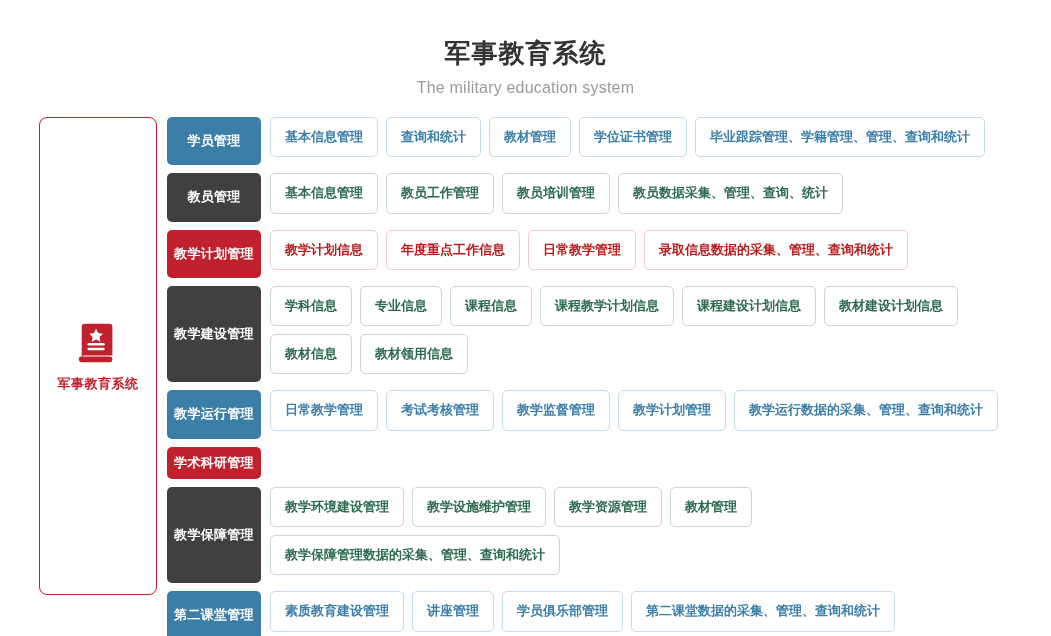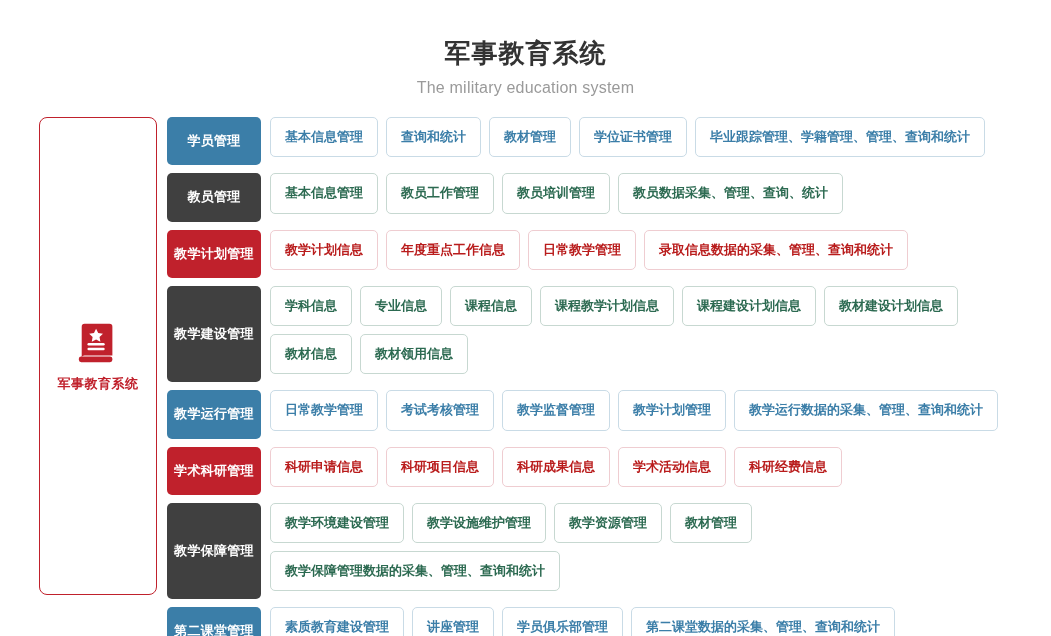--- a/index.html
+++ b/index.html
@@ -202,27 +202,20 @@
           <div class="row-items">
             <div class="chip t-blue">日常教学管理</div>
             <div class="chip t-blue">考试考核管理</div>
             <div class="chip t-blue">教学监督管理</div>
             <div class="chip t-blue">教学计划管理</div>
             <div class="chip t-blue">教学运行数据的采集、管理、查询和统计</div>
           </div>
         </div>
         <div class="row">
           <div class="row-head c-red">学术科研管理</div>
-          <div class="row-items">
-            <div class="chip t-red">科研申请信息</div>
-            <div class="chip t-red">科研项目信息</div>
-            <div class="chip t-red">科研成果信息</div>
-            <div class="chip t-red">学术活动信息</div>
-            <div class="chip t-red">科研经费信息</div>
-          </div>
         </div>
         <div class="row">
           <div class="row-head c-green">教学保障管理</div>
           <div class="row-items">
             <div class="chip t-green">教学环境建设管理</div>
             <div class="chip t-green">教学设施维护管理</div>
             <div class="chip t-green">教学资源管理</div>
             <div class="chip t-green">教材管理</div>
             <div class="chip t-green">教学保障管理数据的采集、管理、查询和统计</div>
           </div>

